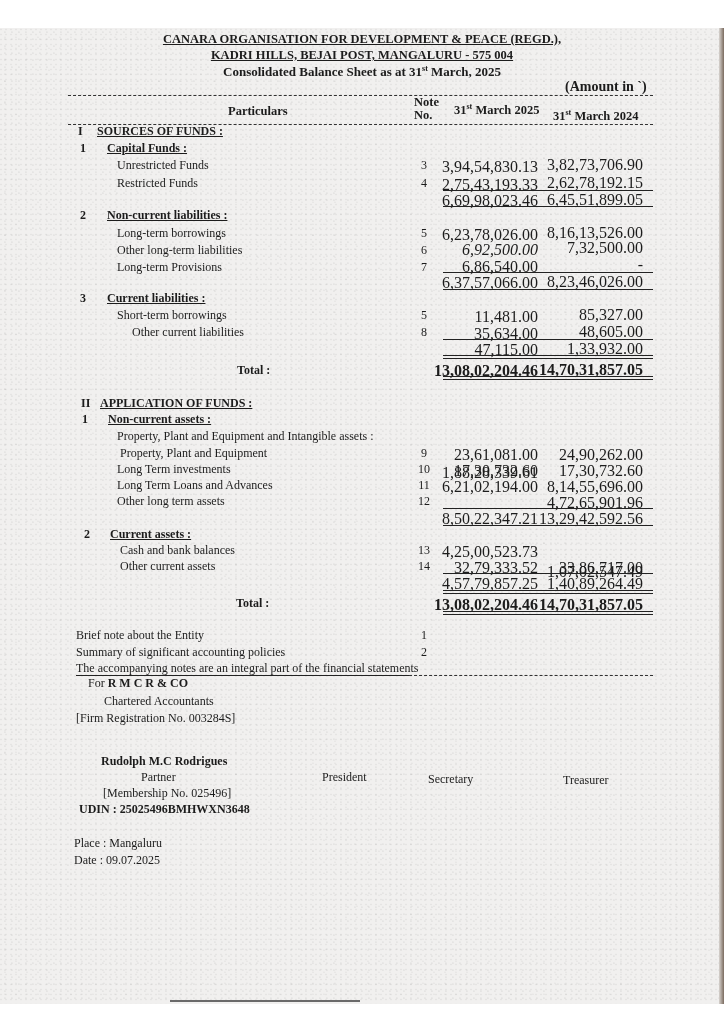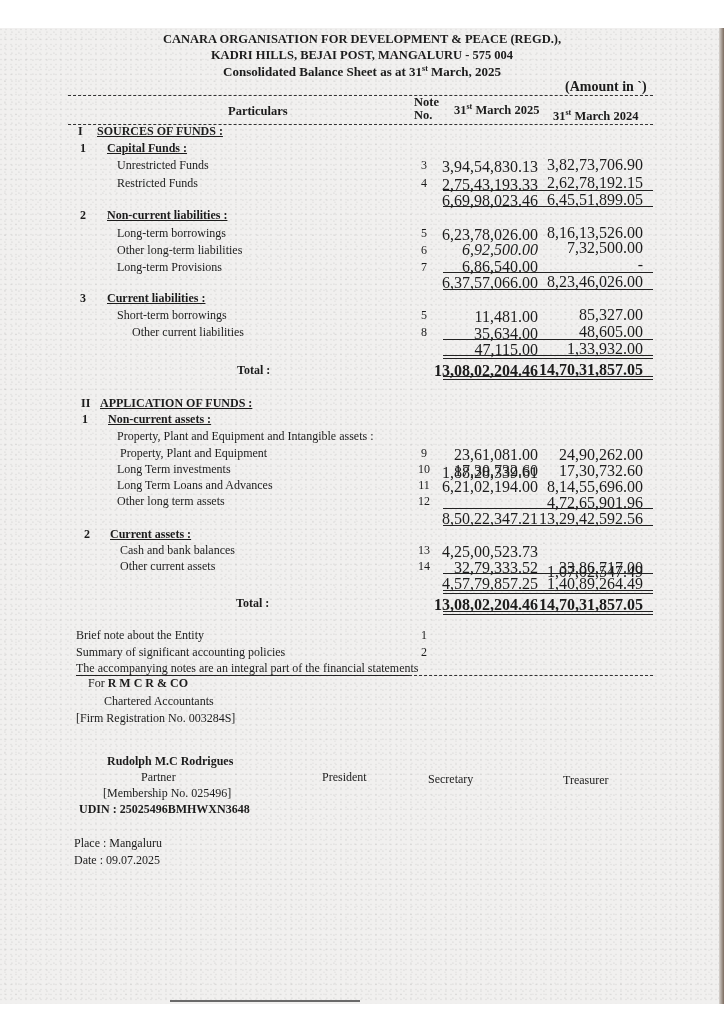--- a/index.html
+++ b/index.html
@@ -21,21 +21,21 @@
   .edge-right {
     position:absolute; right:0; top:28px; width:5px; height:976px;
     background:linear-gradient(to right, #d8d4d0, #7a6a5e);
   }
   .bottom-mark {
     position:absolute; left:170px; top:1000px; width:190px; height:2px; background:#6a6a6a;
   }
   .hdr { position:absolute; left:0; width:724px; text-align:center; font-weight:bold; }
   .hdr1 { top:32px; font-size:12.5px; }
   .hdr2 { top:48px; font-size:12.5px; }
-  .hdr1 span, .hdr2 span { }
+  .hdr1 span, .hdr2 span { text-decoration:underline; }
   .hdr3 { top:64px; font-size:13px; }
   sup { font-size:8px; }
   .amount-note { position:absolute; left:565px; top:79px; font-size:14px; font-weight:bold; }
   .dash-line { position:absolute; left:68px; width:585px; border-top:1.5px dashed #333; }
   .col-h { position:absolute; font-weight:bold; font-size:12.5px; }
   .t { position:absolute; font-size:12px; white-space:nowrap; }
   .b { font-weight:bold; }
   .u { text-decoration:underline; }
   .num { position:absolute; font-size:16px; text-align:right; width:110px; white-space:nowrap; }
   .c1 { left:428px; }
@@ -210,21 +210,21 @@
 <div class="t" style="left:76px; top:645px;">Summary of significant accounting policies</div>
 <div class="note" style="top:645px;">2</div>
 <div class="t" style="left:76px; top:661px;">The accompanying notes are an integral part of the financial statements</div>
 <div style="position:absolute; left:76px; top:675px; width:333px; border-top:1.2px solid #222;"></div>
 <div style="position:absolute; left:409px; top:675px; width:244px; border-top:1.5px dashed #333;"></div>
 
 <div class="sig" style="left:88px; top:676px;"><span>For </span><b>R M C R &amp; CO</b></div>
 <div class="sig" style="left:104px; top:694px;">Chartered Accountants</div>
 <div class="sig" style="left:76px; top:711px;">[Firm Registration No. 003284S]</div>
 
-<div class="sig b" style="left:107px; top:754px;">Rudolph M.C Rodrigues</div>
+<div class="sig b" style="left:101px; top:754px;">Rudolph M.C Rodrigues</div>
 <div class="sig" style="left:141px; top:770px;">Partner</div>
 <div class="sig" style="left:103px; top:786px;">[Membership No. 025496]</div>
 <div class="sig b" style="left:79px; top:802px;">UDIN : 25025496BMHWXN3648</div>
 
 <div class="sig" style="left:322px; top:770px;">President</div>
 <div class="sig" style="left:428px; top:772px;">Secretary</div>
 <div class="sig" style="left:563px; top:773px;">Treasurer</div>
 
 <div class="sig" style="left:74px; top:836px;">Place : Mangaluru</div>
 <div class="sig" style="left:74px; top:853px;">Date  : 09.07.2025</div>

